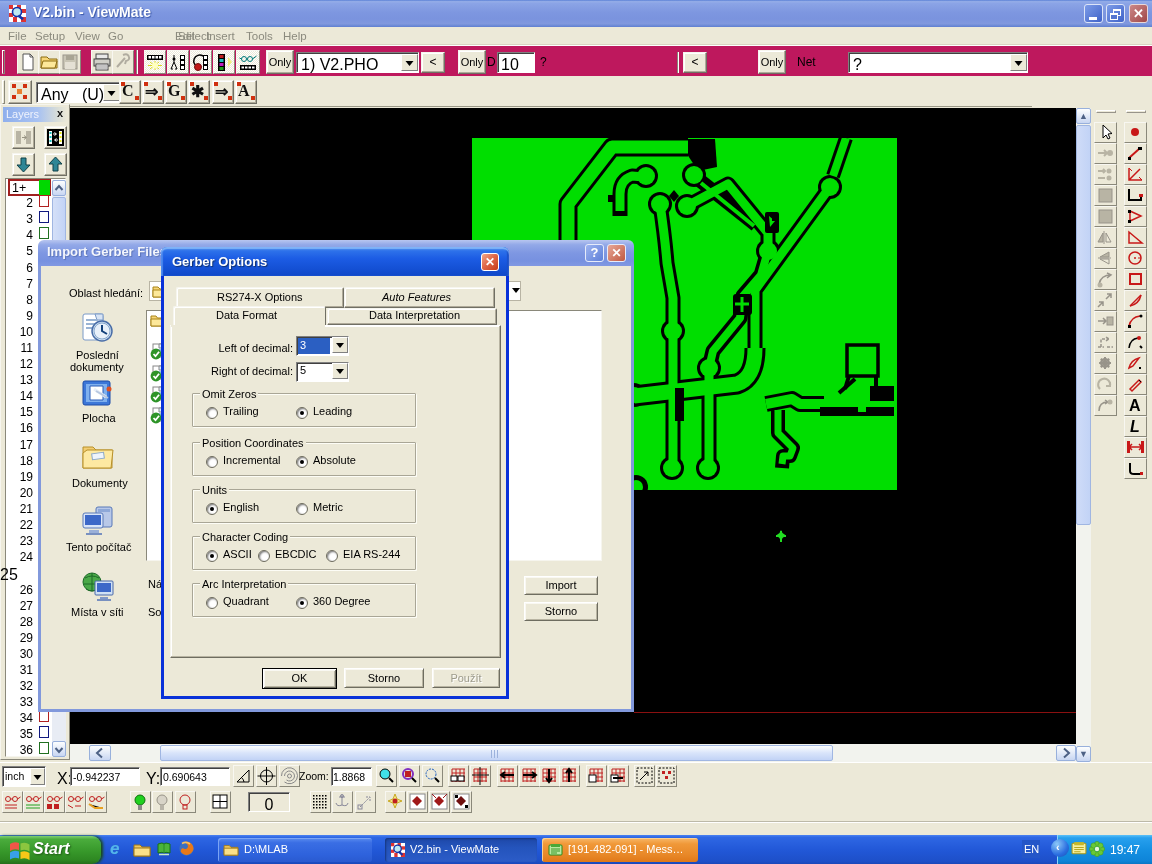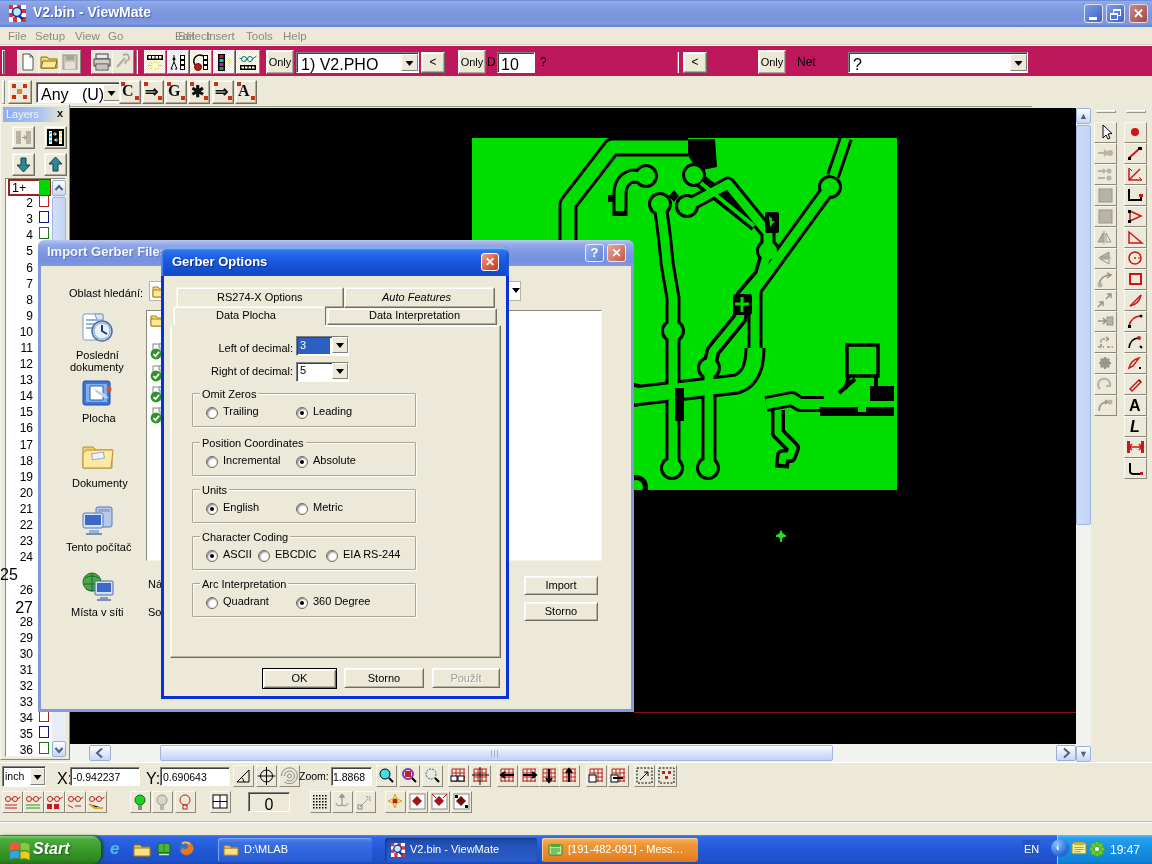--- a/index.html
+++ b/index.html
@@ -761,21 +761,21 @@
 <div class="tx" style="left:0;top:414px;width:33px;text-align:right;font-size:12px;">22</div>
 <div class="ab" style="left:39px;top:413px;width:10px;height:12px;border:1px solid #b02020;background:#fff;"></div>
 <div class="tx" style="left:0;top:430px;width:33px;text-align:right;font-size:12px;">23</div>
 <div class="ab" style="left:39px;top:429px;width:10px;height:12px;border:1px solid #101880;background:#fff;"></div>
 <div class="tx" style="left:0;top:446px;width:33px;text-align:right;font-size:12px;">24</div>
 <div class="ab" style="left:39px;top:445px;width:10px;height:12px;border:1px solid #207020;background:#fff;"></div>
 <div class="tx" style="left:0;top:462px;width:33px;font-size:16px;">25</div>
 <div class="ab" style="left:39px;top:461px;width:10px;height:12px;border:1px solid #777720;background:#fff;"></div>
 <div class="tx" style="left:0;top:479px;width:33px;text-align:right;font-size:12px;">26</div>
 <div class="ab" style="left:39px;top:478px;width:10px;height:12px;border:1px solid #b02020;background:#fff;"></div>
-<div class="tx" style="left:0;top:495px;width:33px;text-align:right;font-size:16px;padding-left:12px;">27</div>
+<div class="tx" style="left:0;top:495px;width:33px;text-align:right;font-size:12px;padding-left:12px;">27</div>
 <div class="ab" style="left:39px;top:494px;width:10px;height:12px;border:1px solid #101880;background:#fff;"></div>
 <div class="tx" style="left:0;top:511px;width:33px;text-align:right;font-size:12px;">28</div>
 <div class="ab" style="left:39px;top:510px;width:10px;height:12px;border:1px solid #207020;background:#fff;"></div>
 <div class="tx" style="left:0;top:527px;width:33px;text-align:right;font-size:12px;">29</div>
 <div class="ab" style="left:39px;top:526px;width:10px;height:12px;border:1px solid #777720;background:#fff;"></div>
 <div class="tx" style="left:0;top:543px;width:33px;text-align:right;font-size:12px;">30</div>
 <div class="ab" style="left:39px;top:542px;width:10px;height:12px;border:1px solid #b02020;background:#fff;"></div>
 <div class="tx" style="left:0;top:559px;width:33px;text-align:right;font-size:12px;">31</div>
 <div class="ab" style="left:39px;top:558px;width:10px;height:12px;border:1px solid #101880;background:#fff;"></div>
 <div class="tx" style="left:0;top:575px;width:33px;text-align:right;font-size:12px;">32</div>
@@ -894,21 +894,21 @@
 <div class="ab" style="left:320px;top:6px;width:18px;height:18px;border-radius:3px;border:1px solid #fff;background:linear-gradient(135deg,#f1a88a 0%,#e0694a 45%,#c63a18 100%);color:#fff;font-size:12px;font-weight:bold;text-align:center;line-height:16px;">✕</div>
 <div class="ab" style="left:0;top:29px;width:348px;height:423px;background:#ECE9D8;border:3px solid #0831D9;border-top:0;"></div>
 
 <div class="ab out2" style="left:15px;top:40px;width:168px;height:21px;border-radius:2px 2px 0 0;"></div>
 <div class="ab out2" style="left:183px;top:40px;width:151px;height:21px;border-radius:2px 2px 0 0;"></div>
 <div class="tx" style="left:56px;top:44px;">RS274-X Options</div>
 <div class="tx" style="left:221px;top:44px;font-style:italic;">Auto Features</div>
 <div class="ab out2" style="left:166px;top:61px;width:170px;height:17px;border-radius:2px 2px 0 0;"></div>
 <div class="tx" style="left:208px;top:62px;">Data Interpretation</div>
 <div class="ab out2" style="left:12px;top:59px;width:153px;height:19px;border-bottom:0;border-radius:2px 2px 0 0;box-shadow:inset 1px 1px 0 #fff;"></div>
-<div class="tx" style="left:55px;top:62px;">Data Plocha</div>
+<div class="tx" style="left:55px;top:62px;">Data Format</div>
 
 <div class="ab" style="left:9px;top:78px;width:331px;height:333px;background:#ECE9D8;border:1px solid;border-color:#f6f5ee #6e6d60 #6e6d60 #f6f5ee;box-shadow:inset -1px -1px 0 #b8b4a2,inset 1px 1px 0 #fff;border-top-color:#fff;"></div>
 <div class="ab" style="left:10px;top:78px;width:154px;height:2px;background:#ECE9D8;"></div>
 
 <div class="tx" style="left:30px;top:95px;width:102px;text-align:right;">Left of decimal:</div>
 <div class="ab sunk2" style="left:135px;top:89px;width:53px;height:20px;">
       <div class="ab" style="left:1px;top:1px;width:32px;height:16px;background:#2b5fc2;color:#fff;padding:1px 2px;font-size:11px;">3</div>
 <div class="ab out" style="left:35px;top:0px;width:16px;height:16px;"><svg width="14" height="14">
           <path d="M3,5 h8 l-4,5 z" fill="#000"></path>
         </svg></div>

